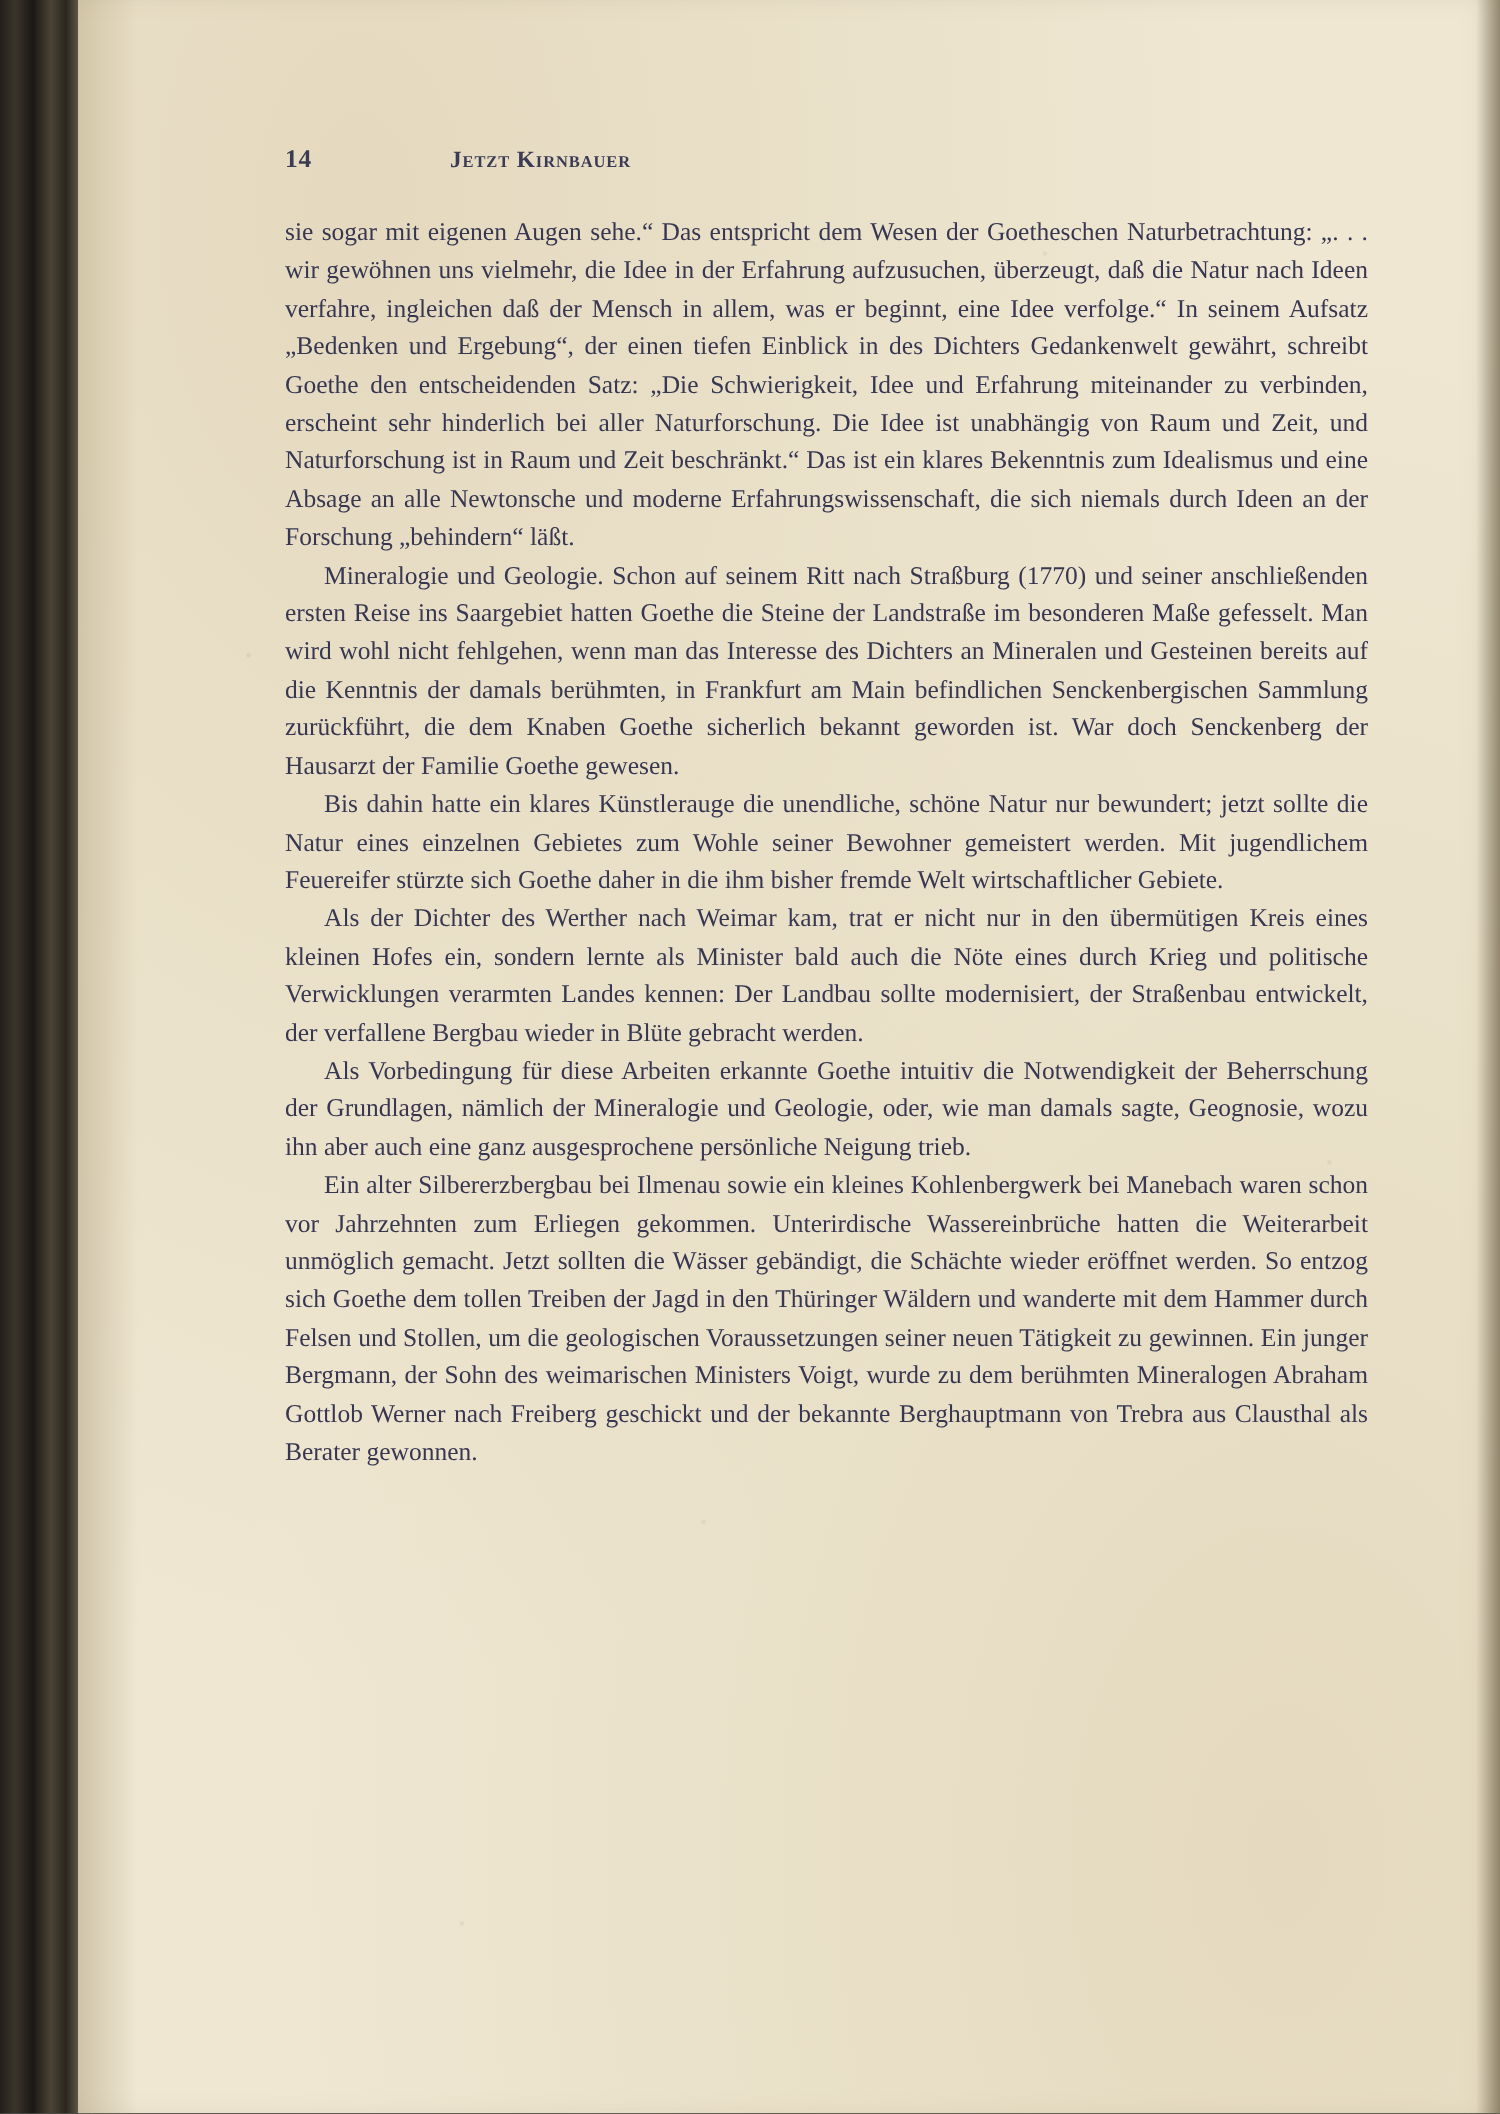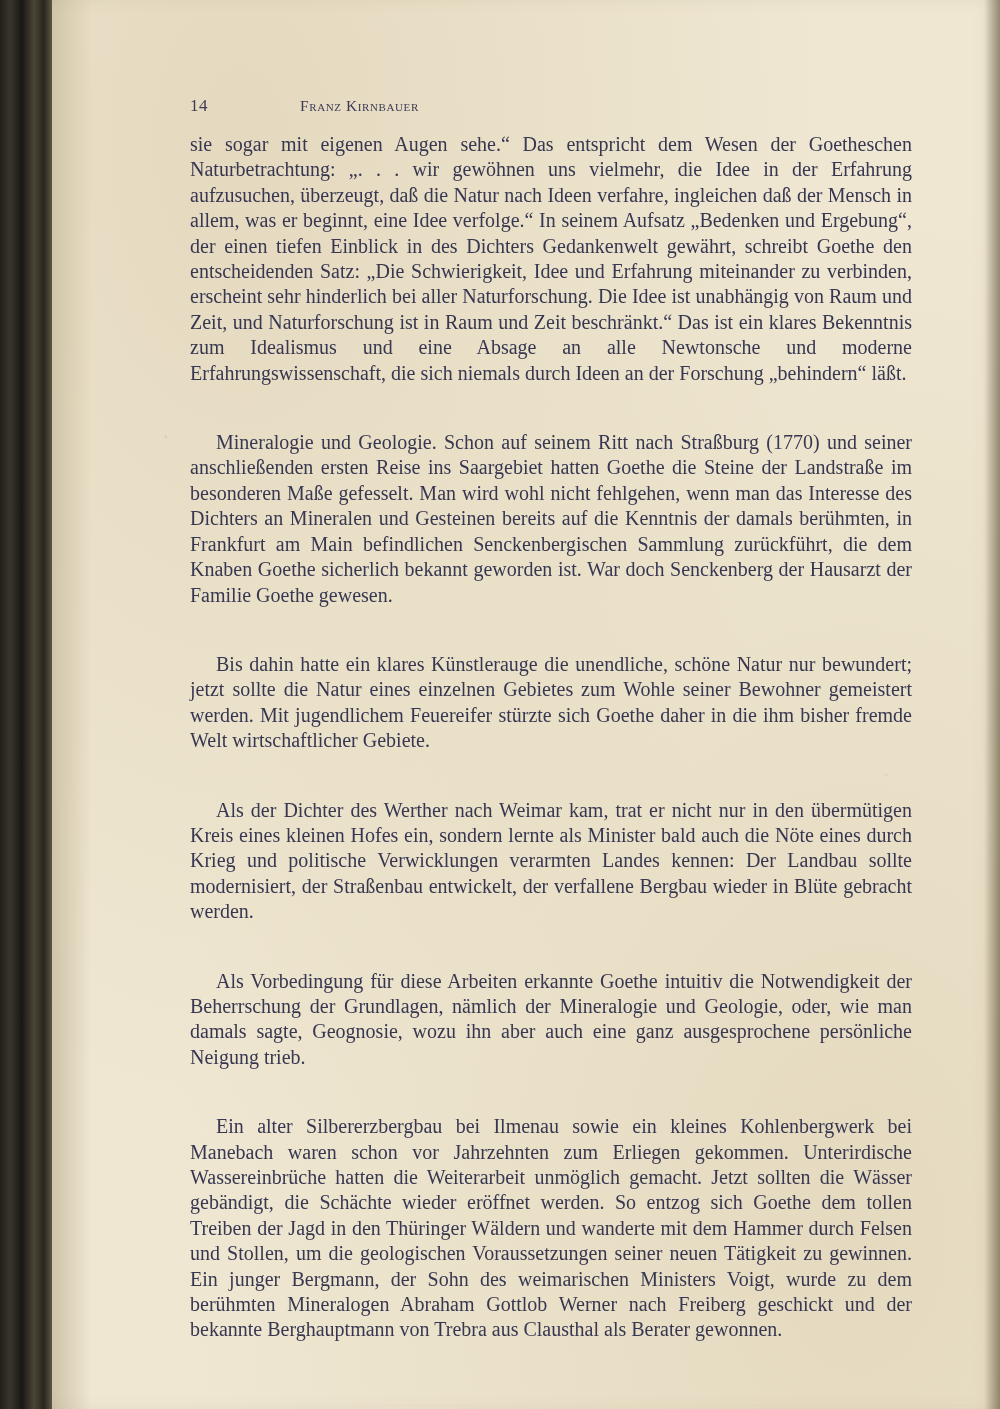--- a/index.html
+++ b/index.html
@@ -49,54 +49,54 @@
   .content {
     position: absolute;
     left: 138px;
     top: 96px;
     width: 722px;
   }
   .runhead {
     display: flex;
     align-items: baseline;
     gap: 92px;
-    margin-bottom: 16px;
+    margin-bottom: 26px;
     font-family: "Liberation Serif", serif;
     color: #3a3a52;
+    font-weight: bold;
   }
   .folio {
     font-size: 17px;
     letter-spacing: 0.5px;
     color: #3b3b54;
   }
   .runtitle {
     font-size: 15.5px;
     letter-spacing: 1.6px;
     color: #3b3b55;
   }
   .sc {
     font-variant: small-caps;
     letter-spacing: 0.6px;
   }
   .body {
     font-family: "Liberation Serif", serif;
-    font-size: 20px;
+    font-size: 17px;
     line-height: 25.4px;
     color: #373751;
     text-align: justify;
     text-justify: inter-word;
     hyphens: manual;
   }
   .body p {
     margin: 0;
     text-indent: 0;
   }
   .body p.ind {
     text-indent: 26px;
-    margin-top: 44px;
   }
   
   .speckle {
     position: absolute;
     inset: 0;
     pointer-events: none;
     background-image:
       radial-gradient(circle at 12% 31%, rgba(140,120,85,0.12) 0 1px, transparent 2px),
       radial-gradient(circle at 68% 12%, rgba(140,120,85,0.10) 0 1px, transparent 2px),
       radial-gradient(circle at 44% 72%, rgba(140,120,85,0.10) 0 1px, transparent 2px),
@@ -108,21 +108,21 @@
 <body>
 
 <div class="page-wrap">
   <div class="gutter"></div>
   <div class="page">
     <div class="speckle"></div>
     <div class="content">
 
       <div class="runhead">
         <span class="folio">14</span>
-        <span class="runtitle sc">Franz Kirnbauer</span>
+        <span class="runtitle sc">Jetzt Kirnbauer</span>
       </div>
 
       <div class="body">
         <p>sie sogar mit eigenen Augen sehe.“ Das entspricht dem Wesen der Goetheschen Naturbetrachtung: „. . . wir gewöhnen uns vielmehr, die Idee in der Erfahrung aufzusuchen, überzeugt, daß die Natur nach Ideen verfahre, ingleichen daß der Mensch in allem, was er beginnt, eine Idee verfolge.“ In seinem Aufsatz „Bedenken und Ergebung“, der einen tiefen Einblick in des Dichters Gedankenwelt gewährt, schreibt Goethe den entscheidenden Satz: „Die Schwierigkeit, Idee und Erfahrung miteinander zu verbinden, erscheint sehr hinderlich bei aller Naturforschung. Die Idee ist unabhängig von Raum und Zeit, und Naturforschung ist in Raum und Zeit beschränkt.“ Das ist ein klares Bekenntnis zum Idealismus und eine Absage an alle Newtonsche und moderne Erfahrungswissenschaft, die sich niemals durch Ideen an der Forschung „behindern“ läßt.</p>
         <p class="ind">Mineralogie und Geologie. Schon auf seinem Ritt nach Straßburg (1770) und seiner anschließenden ersten Reise ins Saargebiet hatten Goethe die Steine der Landstraße im besonderen Maße gefesselt. Man wird wohl nicht fehlgehen, wenn man das Interesse des Dichters an Mineralen und Gesteinen bereits auf die Kenntnis der damals berühmten, in Frankfurt am Main befindlichen Senckenbergischen Sammlung zurückführt, die dem Knaben Goethe sicherlich bekannt geworden ist. War doch Senckenberg der Hausarzt der Familie Goethe gewesen.</p>
         <p class="ind">Bis dahin hatte ein klares Künstlerauge die unendliche, schöne Natur nur bewundert; jetzt sollte die Natur eines einzelnen Gebietes zum Wohle seiner Bewohner gemeistert werden. Mit jugendlichem Feuereifer stürzte sich Goethe daher in die ihm bisher fremde Welt wirtschaftlicher Gebiete.</p>
         <p class="ind">Als der Dichter des Werther nach Weimar kam, trat er nicht nur in den übermütigen Kreis eines kleinen Hofes ein, sondern lernte als Minister bald auch die Nöte eines durch Krieg und politische Verwicklungen verarmten Landes kennen: Der Landbau sollte modernisiert, der Straßenbau entwickelt, der verfallene Bergbau wieder in Blüte gebracht werden.</p>
         <p class="ind">Als Vorbedingung für diese Arbeiten erkannte Goethe intuitiv die Notwendigkeit der Beherrschung der Grundlagen, nämlich der Mineralogie und Geologie, oder, wie man damals sagte, Geognosie, wozu ihn aber auch eine ganz ausgesprochene persönliche Neigung trieb.</p>
         <p class="ind">Ein alter Silbererzbergbau bei Ilmenau sowie ein kleines Kohlenbergwerk bei Manebach waren schon vor Jahrzehnten zum Erliegen gekommen. Unterirdische Wassereinbrüche hatten die Weiterarbeit unmöglich gemacht. Jetzt sollten die Wässer gebändigt, die Schächte wieder eröffnet werden. So entzog sich Goethe dem tollen Treiben der Jagd in den Thüringer Wäldern und wanderte mit dem Hammer durch Felsen und Stollen, um die geologischen Voraussetzungen seiner neuen Tätigkeit zu gewinnen. Ein junger Bergmann, der Sohn des weimarischen Ministers Voigt, wurde zu dem berühmten Mineralogen Abraham Gottlob Werner nach Freiberg geschickt und der bekannte Berghauptmann von Trebra aus Clausthal als Berater gewonnen.</p>
       </div>

